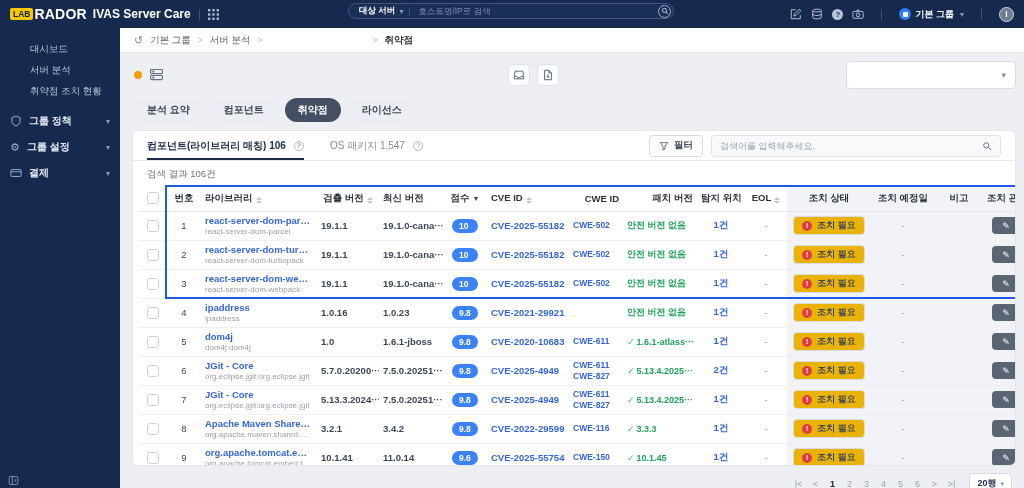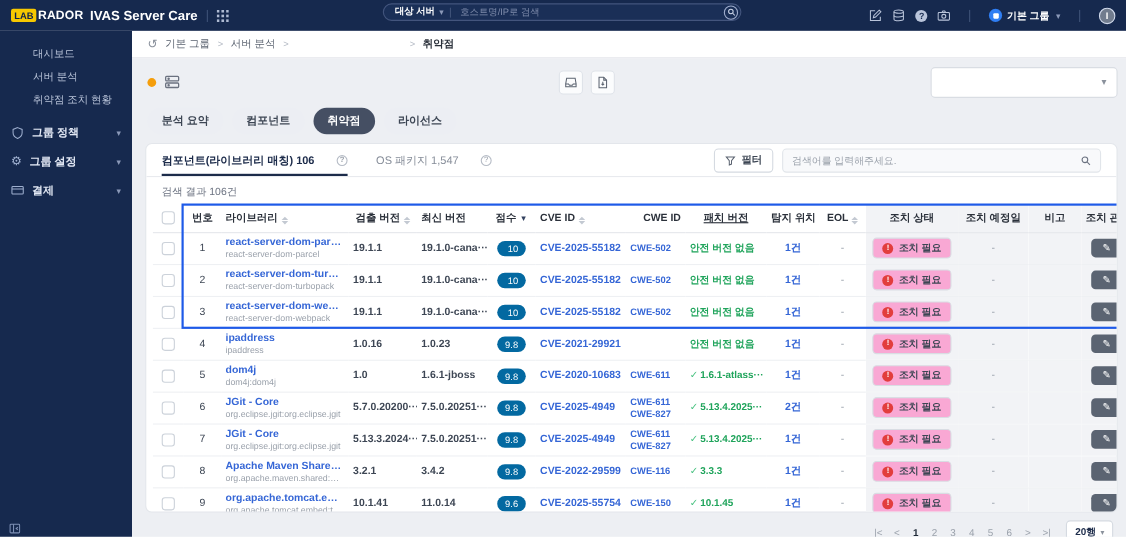--- a/index.html
+++ b/index.html
@@ -3,21 +3,21 @@
 <meta charset="utf-8">
 <style>
 *{margin:0;padding:0;box-sizing:border-box}
 html,body{width:1024px;height:488px;overflow:hidden}
 body{font-family:"Liberation Sans","DejaVu Sans",sans-serif;background:#edeff3;color:#333;font-size:10px}
 svg{display:block}
 
 .topbar{height:22px;background:#16294e;display:flex;align-items:center;padding:14px 10px;position:relative;z-index:5;color:#cfd8ea}
 .logo{display:flex;align-items:center;gap:0}
 .logo-lab{background:#f7c800;color:#10224a;font-weight:800;font-size:8.5px;padding:1px 3px;border-radius:2px}
-.logo-rest{color:#fff;font-weight:800;font-size:11px;letter-spacing:.2px;margin-left:1px}
+.logo-rest{color:#fff;font-weight:800;font-size:14px;letter-spacing:.2px;margin-left:1px}
 .app-title{color:#fff;font-weight:700;font-size:12px;margin-left:6px;white-space:nowrap}
 .tb-div{width:1px;height:11px;background:#3e5177;margin:0 8px}
 .grid-ic{color:#aebad2}
 .top-search{position:absolute;left:348px;top:3px;width:326px;height:16px;border:1px solid #43557d;border-radius:9px;display:flex;align-items:center;padding:0 2px 0 10px;background:#1a2f57}
 .scope{color:#fff;font-size:8.5px;font-weight:700;white-space:nowrap}
 .scope-ch{color:#8b99b8;font-size:8px;margin:0 6px 0 4px}
 .ts-div{width:1px;height:9px;background:#3e5177;margin-right:8px}
 .top-search input{flex:1;background:transparent;border:none;outline:none;color:#dfe6f2;font-size:8.5px}
 .top-search input::placeholder{color:#7f8cab}
 .ts-btn{width:13px;height:13px;border:1px solid #9fadcd;border-radius:50%;display:flex;align-items:center;justify-content:center;color:#cfd8ea;background:transparent}
@@ -54,21 +54,21 @@
 .center-btns{position:absolute;left:374px;display:flex;gap:7px}
 .icon-btn{width:22px;height:22px;border:1px solid #dfe3e9;border-radius:4px;background:#fbfcfd;display:flex;align-items:center;justify-content:center;color:#5b6370}
 .tool-select{position:absolute;right:0;width:170px;height:28px;border:1px solid #d9dde3;border-radius:4px;background:#fff;display:flex;align-items:center;justify-content:flex-end;padding:0 9px;color:#8a919c;font-size:9px}
 
 .pills{display:flex;gap:8px;margin:9px 0 0 14px}
 .pill{padding:5px 13px;border-radius:13px;background:#eceef3;color:#3d4654;font-size:10px;font-weight:700;white-space:nowrap;cursor:pointer}
 .pill.active{background:#454f63;color:#fff}
 
 .card{margin:8px 8px 0 12px;background:#fff;border:1px solid #e3e6eb;border-radius:6px;overflow:hidden}
 .subbar{display:flex;align-items:center;height:30px;padding:0 14px;border-bottom:1px solid #e8eaee}
-.subtab{display:flex;align-items:center;gap:20px;height:100%;margin-right:26px;font-size:10px;color:#858c98;cursor:pointer;position:relative;white-space:nowrap}
+.subtab{display:flex;align-items:center;gap:8px;height:100%;margin-right:26px;font-size:10px;color:#858c98;cursor:pointer;position:relative;white-space:nowrap}
 .subtab.active{color:#1c2b4a;font-weight:700}
 .subtab.active::after{content:"";position:absolute;left:0;right:0;bottom:0;height:2px;background:#1c2b4a}
 .qcirc{width:10px;height:10px;border:1px solid #b6bcc6;border-radius:50%;color:#9aa1ab;font-size:7px;display:flex;align-items:center;justify-content:center}
 .sub-right{margin-left:auto;display:flex;align-items:center;gap:8px}
 .filter-btn{height:22px;display:flex;align-items:center;gap:5px;border:1px solid #d5dae1;border-radius:4px;background:#fff;padding:0 9px;font-size:9.5px;color:#3d4654;font-weight:700;cursor:pointer}
 .filter-btn .fic{color:#5b6370}
 .tbl-search{width:290px;height:22px;border:1px solid #e1e5ea;border-radius:4px;background:#f8f9fb;display:flex;align-items:center;padding:0 8px}
 .tbl-search input{flex:1;border:none;outline:none;background:transparent;font-size:9px;color:#333}
 .tbl-search input::placeholder{color:#9aa1ab}
 .tbl-search .mag{color:#6b7280}
@@ -79,27 +79,27 @@
 th{height:25px;font-size:9.5px;color:#2b313b;font-weight:700;border-bottom:1px solid #e5e7eb;padding:0 4px;white-space:nowrap;overflow:hidden}
 td{height:29px;font-size:9.5px;color:#3d4654;border-bottom:1px solid #eef0f3;padding:0 4px;white-space:nowrap;overflow:hidden;vertical-align:middle}
 .graycol{background:#f2f3f6}
 .cb{width:12px;height:12px;border:1px solid #ccd2da;border-radius:3px;background:#fff;margin:0 auto}
 .sort{display:inline-flex;flex-direction:column;gap:1px;margin-left:3px;vertical-align:1px}
 .tri-up{width:0;height:0;border-left:3px solid transparent;border-right:3px solid transparent;border-bottom:3px solid #c3c9d2}
 .tri-dn{width:0;height:0;border-left:3px solid transparent;border-right:3px solid transparent;border-top:3px solid #c3c9d2}
 .sort-desc{color:#33415f;font-size:7px;margin-left:3px}
 .lib-name{font-size:9.5px;color:#3566d6;font-weight:700;line-height:1.2;overflow:hidden;text-overflow:ellipsis}
 .lib-sub{font-size:8px;color:#9aa1ab;line-height:1.2;overflow:hidden;text-overflow:ellipsis}
-.badge{display:inline-block;min-width:26px;text-align:right;background:#0369a1;color:#fff;font-size:8.5px;font-weight:400;border-radius:8px;padding:2px 7px}
+.badge{display:inline-block;min-width:26px;text-align:left;background:#3b82f6;color:#fff;font-size:8.5px;font-weight:700;border-radius:8px;padding:2px 7px}
 .cve-link,.loc-link{color:#3566d6;font-weight:700;cursor:pointer}
 .cwe{color:#3566d6;font-weight:700;font-size:8.5px;line-height:1.25}
 .patch{color:#1fa45b;font-weight:700;font-size:9px}
 .pcheck{color:#45c07e;margin-right:2px}
 .eol-dash,.dash{color:#9aa1ab}
-.status-btn{display:inline-flex;align-items:center;gap:5px;border:1px solid #d9dde3;border-radius:4px;background:#f9a8d4;padding:2px 8px;font-size:9px;color:#3d4654;font-weight:700;cursor:pointer}
+.status-btn{display:inline-flex;align-items:center;gap:5px;border:1px solid #d9dde3;border-radius:4px;background:#eab308;padding:2px 8px;font-size:9px;color:#3d4654;font-weight:700;cursor:pointer}
 .excl{width:10px;height:10px;border-radius:50%;background:#e23d3d;color:#fff;font-size:7px;font-weight:800;display:flex;align-items:center;justify-content:center}
 .manage-btn{width:28px;height:17px;background:#5b6472;border-radius:4px;color:#fff;font-size:9px;display:flex;align-items:center;justify-content:center;margin:0 auto;cursor:pointer}
 .hl-overlay{position:absolute;border:2px solid #1e5ae8;pointer-events:none;z-index:3}
 
 .pagination{display:flex;justify-content:flex-end;align-items:center;gap:3px;margin:7px 12px 0 0}
 .pg-btn,.pg-num{min-width:14px;text-align:center;color:#9aa1ab;font-size:9px;cursor:pointer;padding:2px 2px}
 .pg-num.active{color:#1f2937;font-weight:800}
 .page-size{display:flex;align-items:center;gap:4px;border:1px solid #d5dae1;border-radius:4px;background:#fff;padding:3px 7px;margin-left:8px;font-size:9px;color:#1c2b4a;font-weight:700;cursor:pointer}
 .page-size .chev{color:#8a919c;font-size:7px}
 </style>
@@ -330,21 +330,21 @@
                     <i class="tri-up"></i>
                     <i class="tri-dn"></i>
                   </span></th>
                 <th style="text-align: left;"><span>최신 버전</span></th>
                 <th style="text-align: center;"><span>점수</span><span class="sort-desc">▼</span></th>
                 <th style="text-align: left;"><span>CVE ID</span><span class="sort">
                     <i class="tri-up"></i>
                     <i class="tri-dn"></i>
                   </span></th>
                 <th style="text-align: right;"><span>CWE ID</span></th>
-                <th style="text-align: center; text-decoration: underline;"><span>패치 버전</span></th>
+                <th style="text-align: right;"><span>패치 버전</span></th>
                 <th style="text-align: center;"><span>탐지 위치</span></th>
                 <th style="text-align: center;"><span>EOL</span><span class="sort">
                     <i class="tri-up"></i>
                     <i class="tri-dn"></i>
                   </span></th>
                 <th class="graycol" style="text-align: center;"><span>조치 상태</span></th>
                 <th class="graycol" style="text-align: center;"><span>조치 예정일</span></th>
                 <th class="graycol" style="text-align: center;"><span>비고</span></th>
                 <th class="graycol" style="text-align: center;"><span>조치 관리</span></th>
               </tr>

